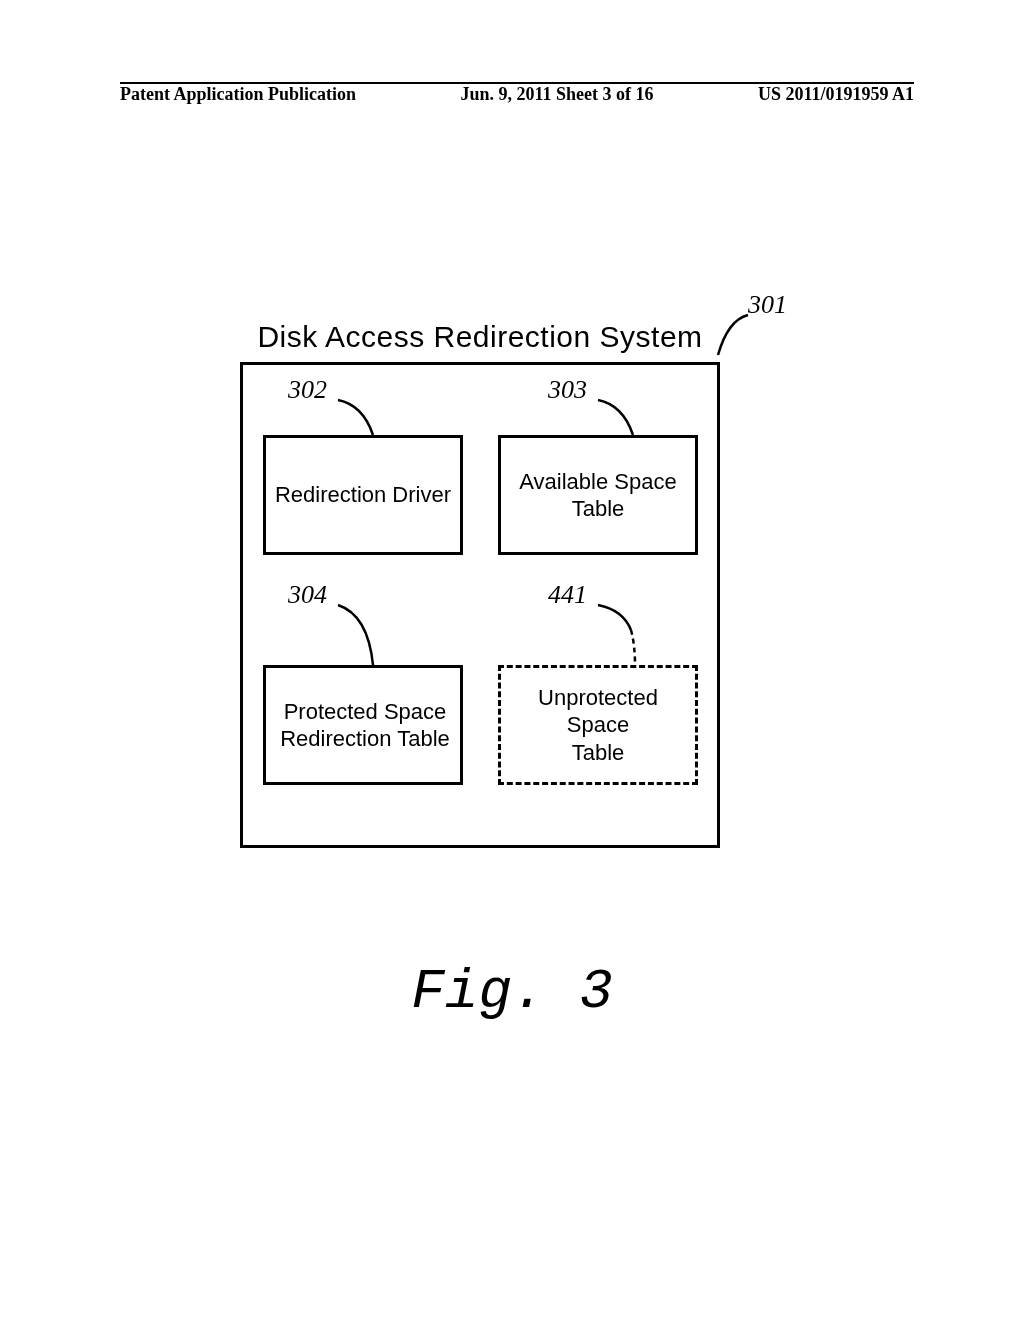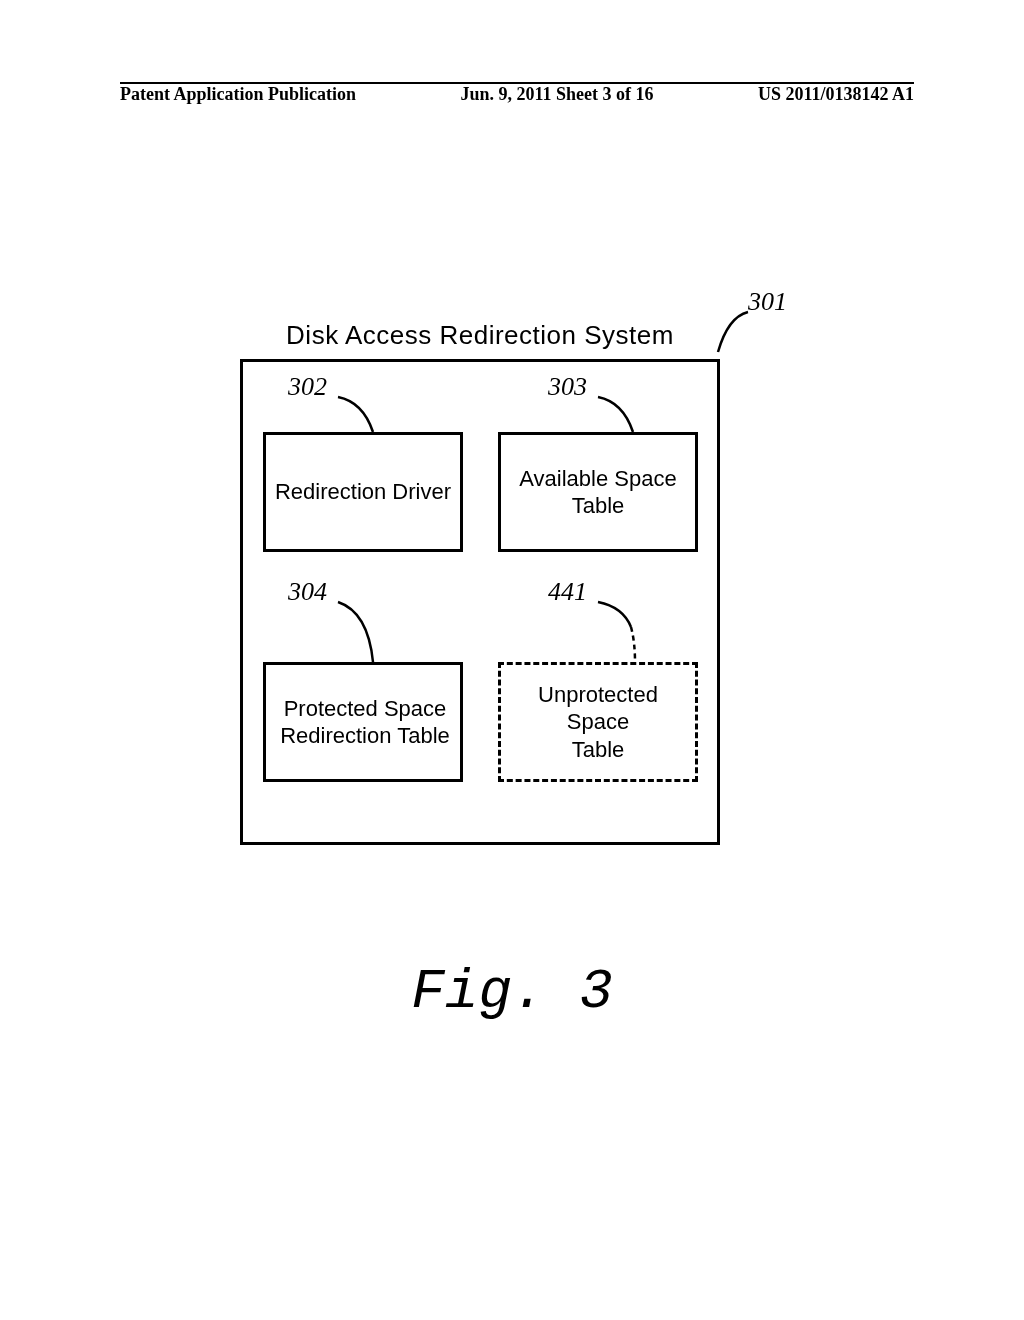--- a/index.html
+++ b/index.html
@@ -24,21 +24,21 @@
     font-family: "Times New Roman", Times, serif;
   }
   .diagram-wrap {
     position: absolute;
     top: 320px;
     left: 240px;
     width: 480px;
   }
   .title-line {
     text-align: center;
-    font-size: 26px;
+    font-size: 30px;
     margin-bottom: 8px;
     letter-spacing: 0.5px;
   }
   .outer-box {
     border: 3px solid #000;
     height: 480px;
     position: relative;
   }
   .inner-box {
     position: absolute;
@@ -76,21 +76,21 @@
     font-size: 56px;
     font-family: Liberation Mono, monospace;
   }
 </style>
 </head>
 <body>
 
 <div class="header">
   <span>Patent Application Publication</span>
   <span>Jun. 9, 2011  Sheet 3 of 16</span>
-  <span>US 2011/0138142 A1</span>
+  <span>US 2011/0191959 A1</span>
 </div>
 
 <div class="diagram-wrap">
 
   <div class="title-line">Disk Access Redirection System</div>
 
   <div class="outer-box">
 
     <div class="inner-box" style="left:20px; top:70px; width:200px; height:120px;">Redirection Driver</div>
 

